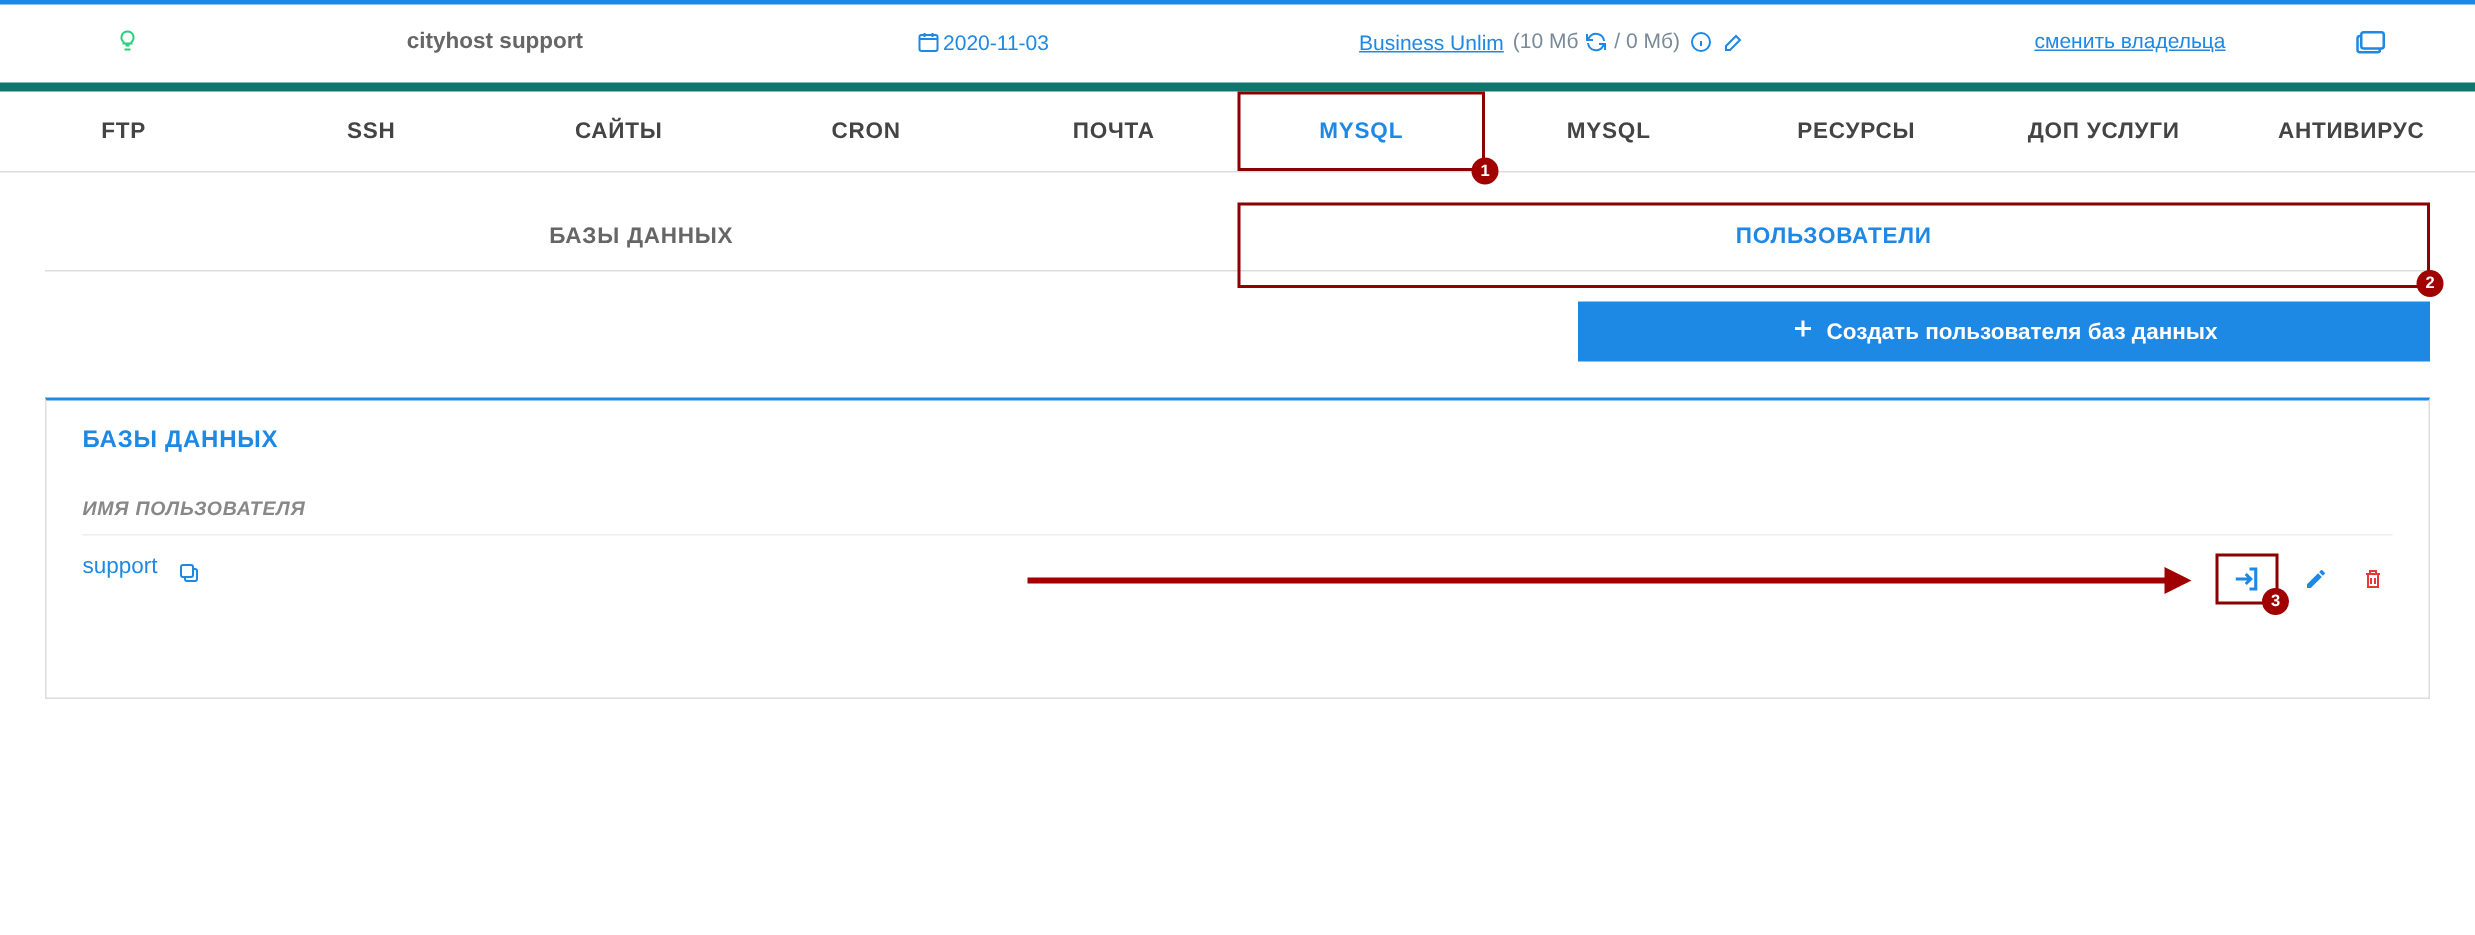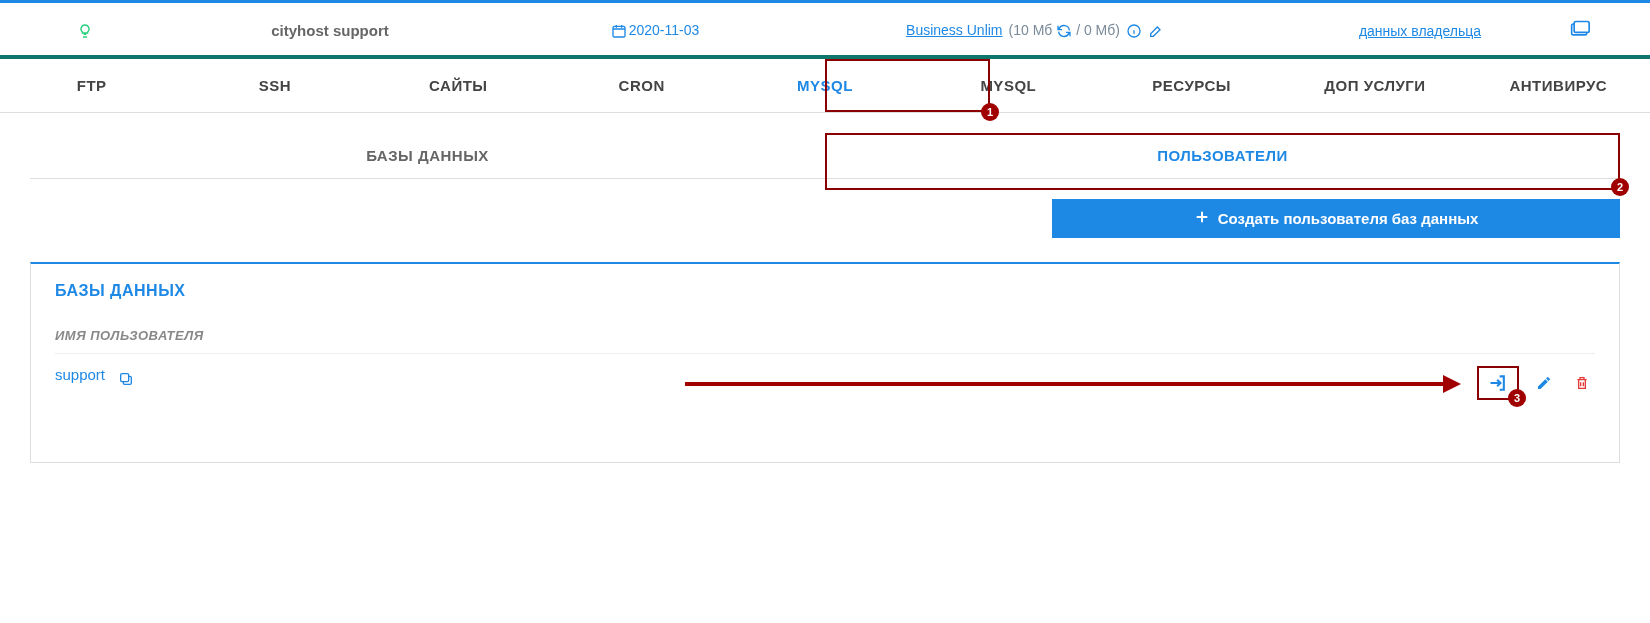--- a/index.html
+++ b/index.html
@@ -1,18 +1,18 @@
 <!DOCTYPE html>
 <html><head>
 <meta charset="utf-8">
 <style>
 * { box-sizing: border-box; margin: 0; padding: 0; }
 body { font-family: Arial, sans-serif; background: #fff; font-size: 14px; color: #333; }
 .top-line { height: 3px; background: #1e88e5; }
-.header-bar { display: flex; align-items: flex-end; padding: 16px 40px; border-bottom: 4px solid #0f766e; }
+.header-bar { display: flex; align-items: flex-start; padding: 16px 40px; border-bottom: 6px solid #0f766e; }
 .hdr-col-status { flex: 0 0 90px; display: flex; justify-content: center; }
 .hdr-col-name { flex: 0 0 400px; text-align: center; font-weight: bold; color: #666; font-size: 15px; }
 .hdr-col-date { flex: 0 0 250px; display: flex; align-items: center; justify-content: center; gap: 2px; color: #1e88e5; }
 .hdr-col-plan { flex: 1; display: flex; align-items: center; justify-content: center; gap: 6px; }
 .hdr-col-owner { flex: 0 0 260px; text-align: center; }
 .hdr-col-owner a { color: #1e88e5; text-decoration: underline; }
 .hdr-col-end { flex: 0 0 60px; display: flex; justify-content: center; }
 .plan-name { color: #1e88e5; text-decoration: underline; }
 .plan-usage { color: #7a8a99; }
 .icon-svg { width: 16px; height: 16px; display: inline-block; vertical-align: middle; }
@@ -76,37 +76,38 @@
           <path stroke="#1e88e5" stroke-width="2" d="M12 11v5m0-8v0"></path>
         </svg>
     </span>
     <span style="cursor:pointer;">
       <svg class="icon-svg" viewBox="0 0 24 24">
           <path fill="none" stroke="#1e88e5" stroke-width="2" d="M4 20h4l10-10-4-4L4 16v4zM14 6l4 4"></path>
         </svg>
     </span>
   </div>
   <div class="hdr-col-owner">
-    <a href="#">данных владельца</a>
+    <a href="#">сменить владельца</a>
   </div>
   <div class="hdr-col-end">
     <span style="cursor:pointer;">
       <svg class="icon-svg" style="width:20px;height:20px;" viewBox="0 0 24 24">
           <rect x="2" y="6" width="18" height="13" rx="2" fill="none" stroke="#1e88e5" stroke-width="2"></rect>
           <rect x="5" y="3" width="18" height="13" rx="2" fill="#fff" stroke="#1e88e5" stroke-width="2"></rect>
         </svg>
     </span>
   </div>
 </div>
 
 <div class="tabs">
   <div class="tab">FTP</div>
   <div class="tab">SSH</div>
   <div class="tab">САЙТЫ</div>
   <div class="tab">CRON</div>
+  <div class="tab">ПОЧТА</div>
   <div class="tab active" style="position:relative;border-radius:13px;">MYSQL</div>
   <div class="tab">MYSQL</div>
   <div class="tab">РЕСУРСЫ</div>
   <div class="tab">ДОП УСЛУГИ</div>
   <div class="tab">АНТИВИРУС</div>
   <div class="highlight-box-1" style="left:50%;top:0;width:10%;height:100%;"></div>
   <div class="badge" style="left:calc(60% - 9px);bottom:-9px;">1</div>
 </div>
 
 <div class="content">

